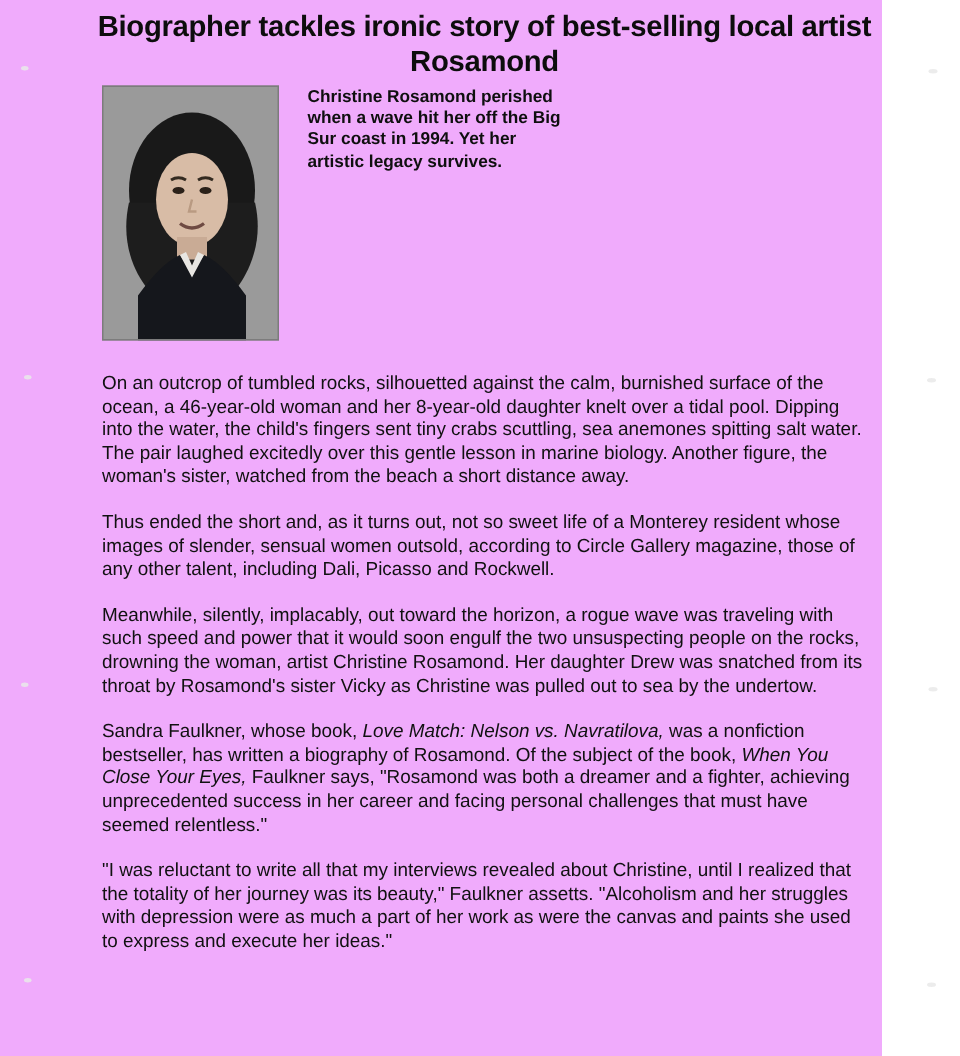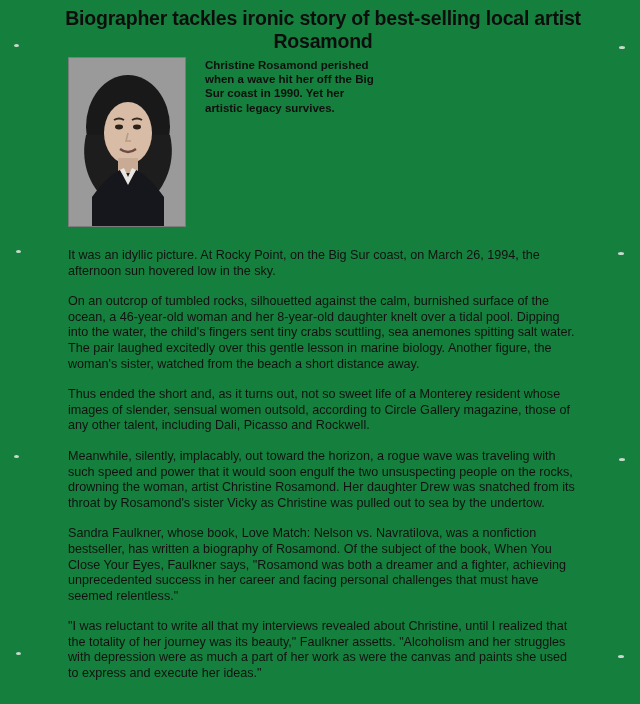--- a/index.html
+++ b/index.html
@@ -10,23 +10,23 @@
   body {
     width: 640px;
     height: 704px;
     overflow: hidden;
     font-family: "Liberation Sans", sans-serif;
     color: #111111;
     position: relative;
   }
   .page {
     position: relative;
-    width: 640px;
+    width: 588px;
     height: 704px;
-    background: #15803d;
+    background: #f0abfc;
   }
   
   .speck {
     position: absolute;
     background: #e9e9e9;
     border-radius: 50%;
     opacity: .85;
   }
   .headline {
     position: absolute;
@@ -67,21 +67,21 @@
     width: 512px;
   }
   .body-col p {
     margin: 0 0 15px 0;
     font-size: 12.6px;
     line-height: 15.6px;
     color: #111111;
     text-align: left;
   }
   .body-col p:last-child { margin-bottom: 0; }
-  .ital { }
+  .ital { font-style: italic; }
 </style>
 </head>
 <body>
 
 <div class="page">
 
   <div class="speck" style="left:14px;top:44px;width:5px;height:3px;"></div>
   <div class="speck" style="left:619px;top:46px;width:6px;height:3px;"></div>
   <div class="speck" style="left:16px;top:250px;width:5px;height:3px;"></div>
   <div class="speck" style="left:618px;top:252px;width:6px;height:3px;"></div>
@@ -113,24 +113,23 @@
       <path d="M50 101 L50 116 L70 116 L70 101 Z" fill="#c9ab95"></path>
 
       <path d="M24 170 L24 140 Q40 118 52 113 L60 126 L68 113 Q80 118 96 140 L96 170 Z" fill="#15171c"></path>
 
       <path d="M52 113 L60 128 L68 113 L64 111 L60 120 L56 111 Z" fill="#e8e6e2"></path>
 
       <rect x="0" y="0" width="118" height="170" fill="none" stroke="#7c7c7c" stroke-width="2"></rect>
     </svg>
   </div>
 
-  <div class="caption">Christine Rosamond perished when a wave hit her off the Big Sur coast in 1990. Yet her artistic legacy survives.</div>
+  <div class="caption">Christine Rosamond perished when a wave hit her off the Big Sur coast in 1994. Yet her artistic legacy survives.</div>
 
   <div class="body-col">
-    <p>It was an idyllic picture. At Rocky Point, on the Big Sur coast, on March 26, 1994, the afternoon sun hovered low in the sky.</p>
     <p>On an outcrop of tumbled rocks, silhouetted against the calm, burnished surface of the ocean, a 46-year-old woman and her 8-year-old daughter knelt over a tidal pool. Dipping into the water, the child's fingers sent tiny crabs scuttling, sea anemones spitting salt water. The pair laughed excitedly over this gentle lesson in marine biology. Another figure, the woman's sister, watched from the beach a short distance away.</p>
     <p>Thus ended the short and, as it turns out, not so sweet life of a Monterey resident whose images of slender, sensual women outsold, according to Circle Gallery magazine, those of any other talent, including Dali, Picasso and Rockwell.</p>
     <p>Meanwhile, silently, implacably, out toward the horizon, a rogue wave was traveling with such speed and power that it would soon engulf the two unsuspecting people on the rocks, drowning the woman, artist Christine Rosamond. Her daughter Drew was snatched from its throat by Rosamond's sister Vicky as Christine was pulled out to sea by the undertow.</p>
     <p><span>Sandra Faulkner, whose book, </span><span class="ital">Love Match: Nelson vs. Navratilova,</span><span> was a nonfiction bestseller, has written a biography of Rosamond. Of the subject of the book, </span><span class="ital">When You Close Your Eyes,</span><span> Faulkner says, "Rosamond was both a dreamer and a fighter, achieving unprecedented success in her career and facing personal challenges that must have seemed relentless."</span></p>
     <p>"I was reluctant to write all that my interviews revealed about Christine, until I realized that the totality of her journey was its beauty," Faulkner assetts. "Alcoholism and her struggles with depression were as much a part of her work as were the canvas and paints she used to express and execute her ideas."</p>
   </div>
 
 </div>
 
 </body></html>

